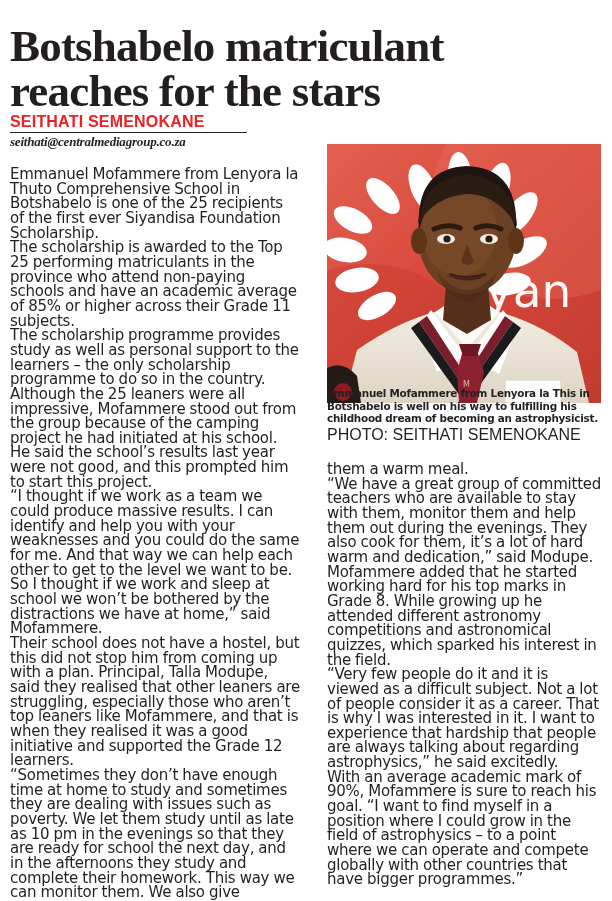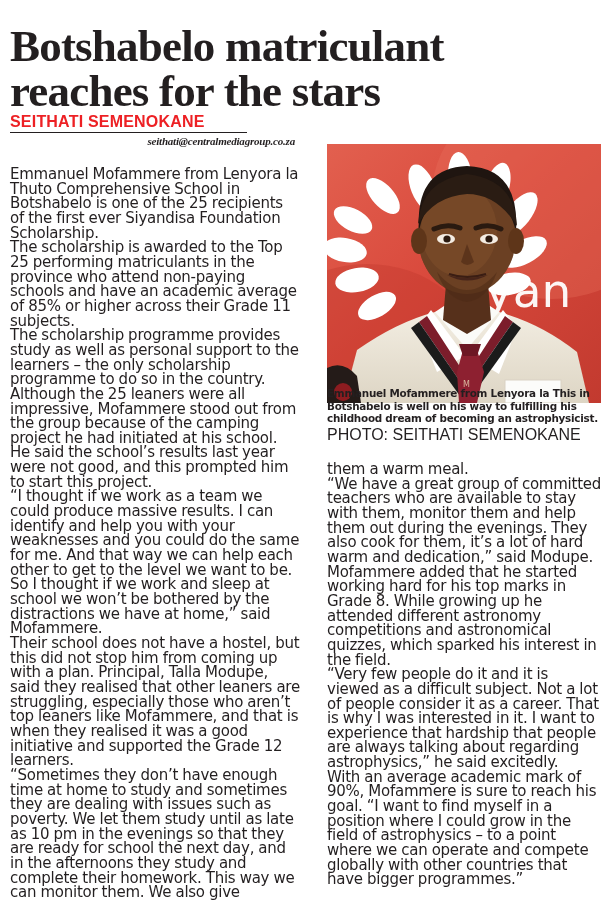--- a/index.html
+++ b/index.html
@@ -50,25 +50,24 @@
   .byline-rule {
     height: 1px;
     background: #231f20;
     margin: 2px 0 2px 0;
     width: 237px;
   }
   .byline-email {
     font-family: "Liberation Serif", serif;
     font-weight: bold;
     font-style: italic;
-    font-size: 11px;
+    font-size: 13px;
     letter-spacing: -0.2px;
     color: #231f20;
     line-height: 13px;
-    text-align: right;
   }
 
   
   .col {
     position: absolute;
     font-family: "DejaVu Sans", "Liberation Sans", sans-serif;
     font-size: 15px;
     line-height: 14.65px;
     color: #231f20;
     text-align: left;

